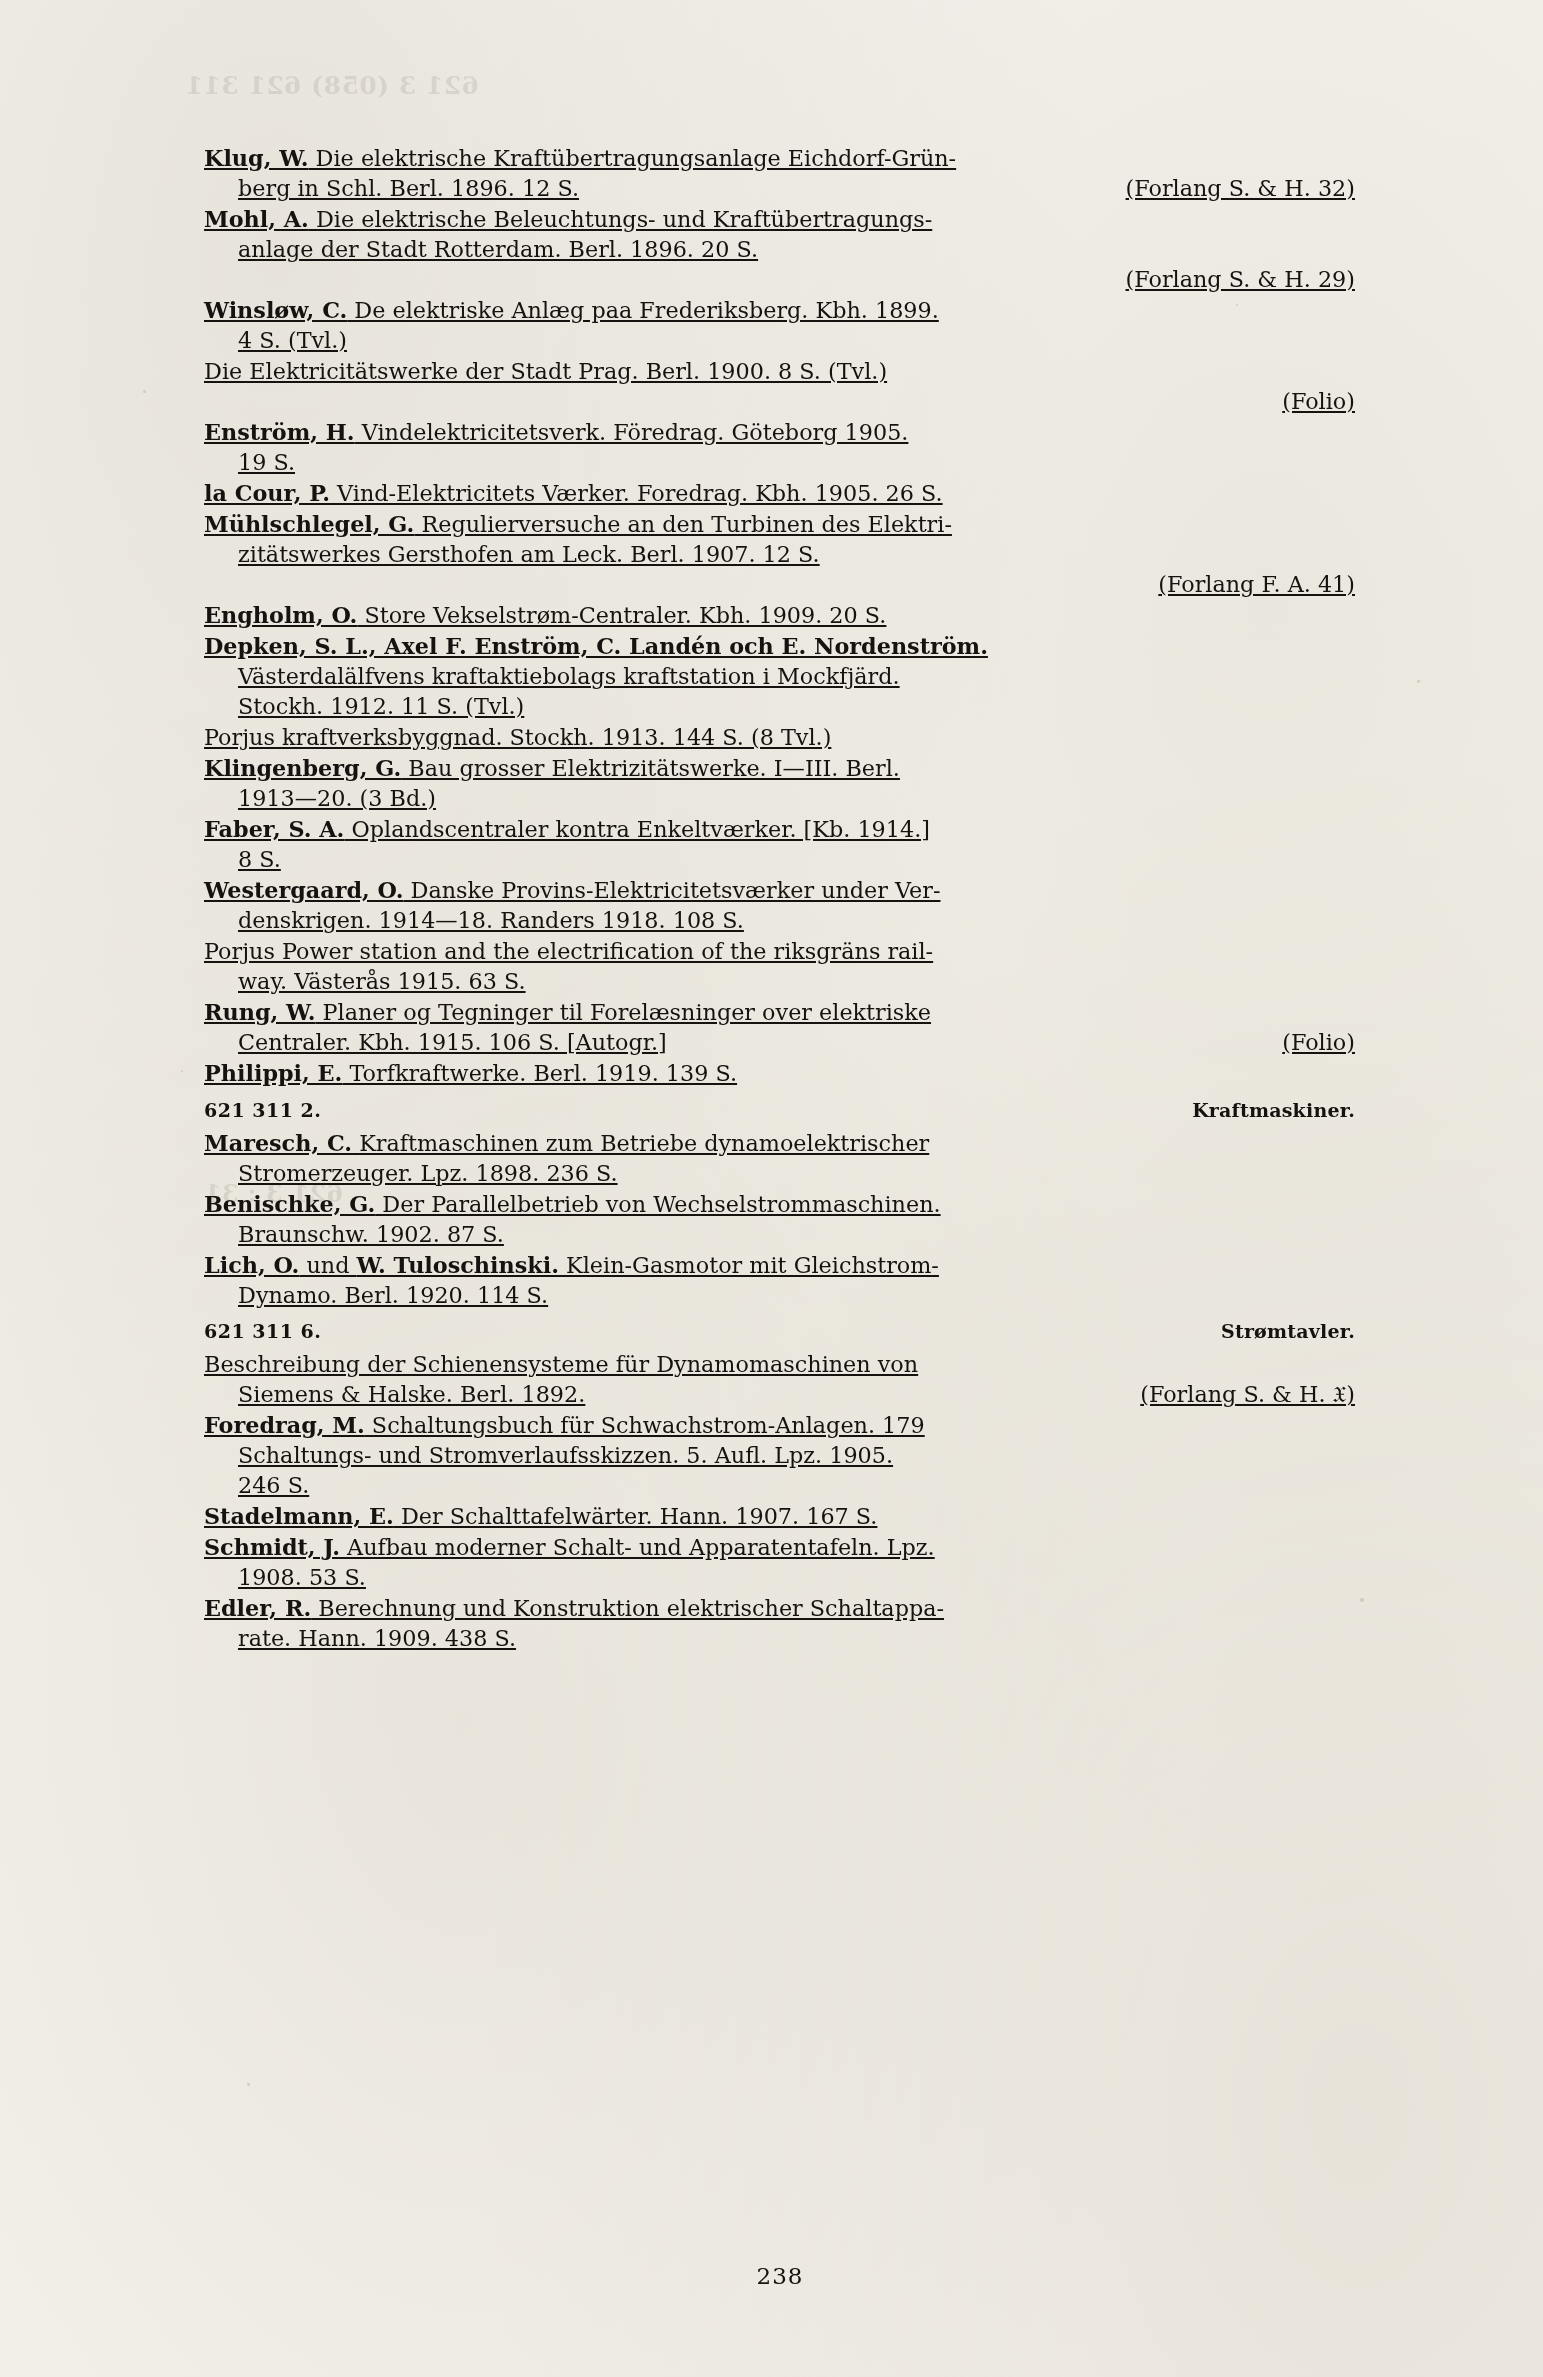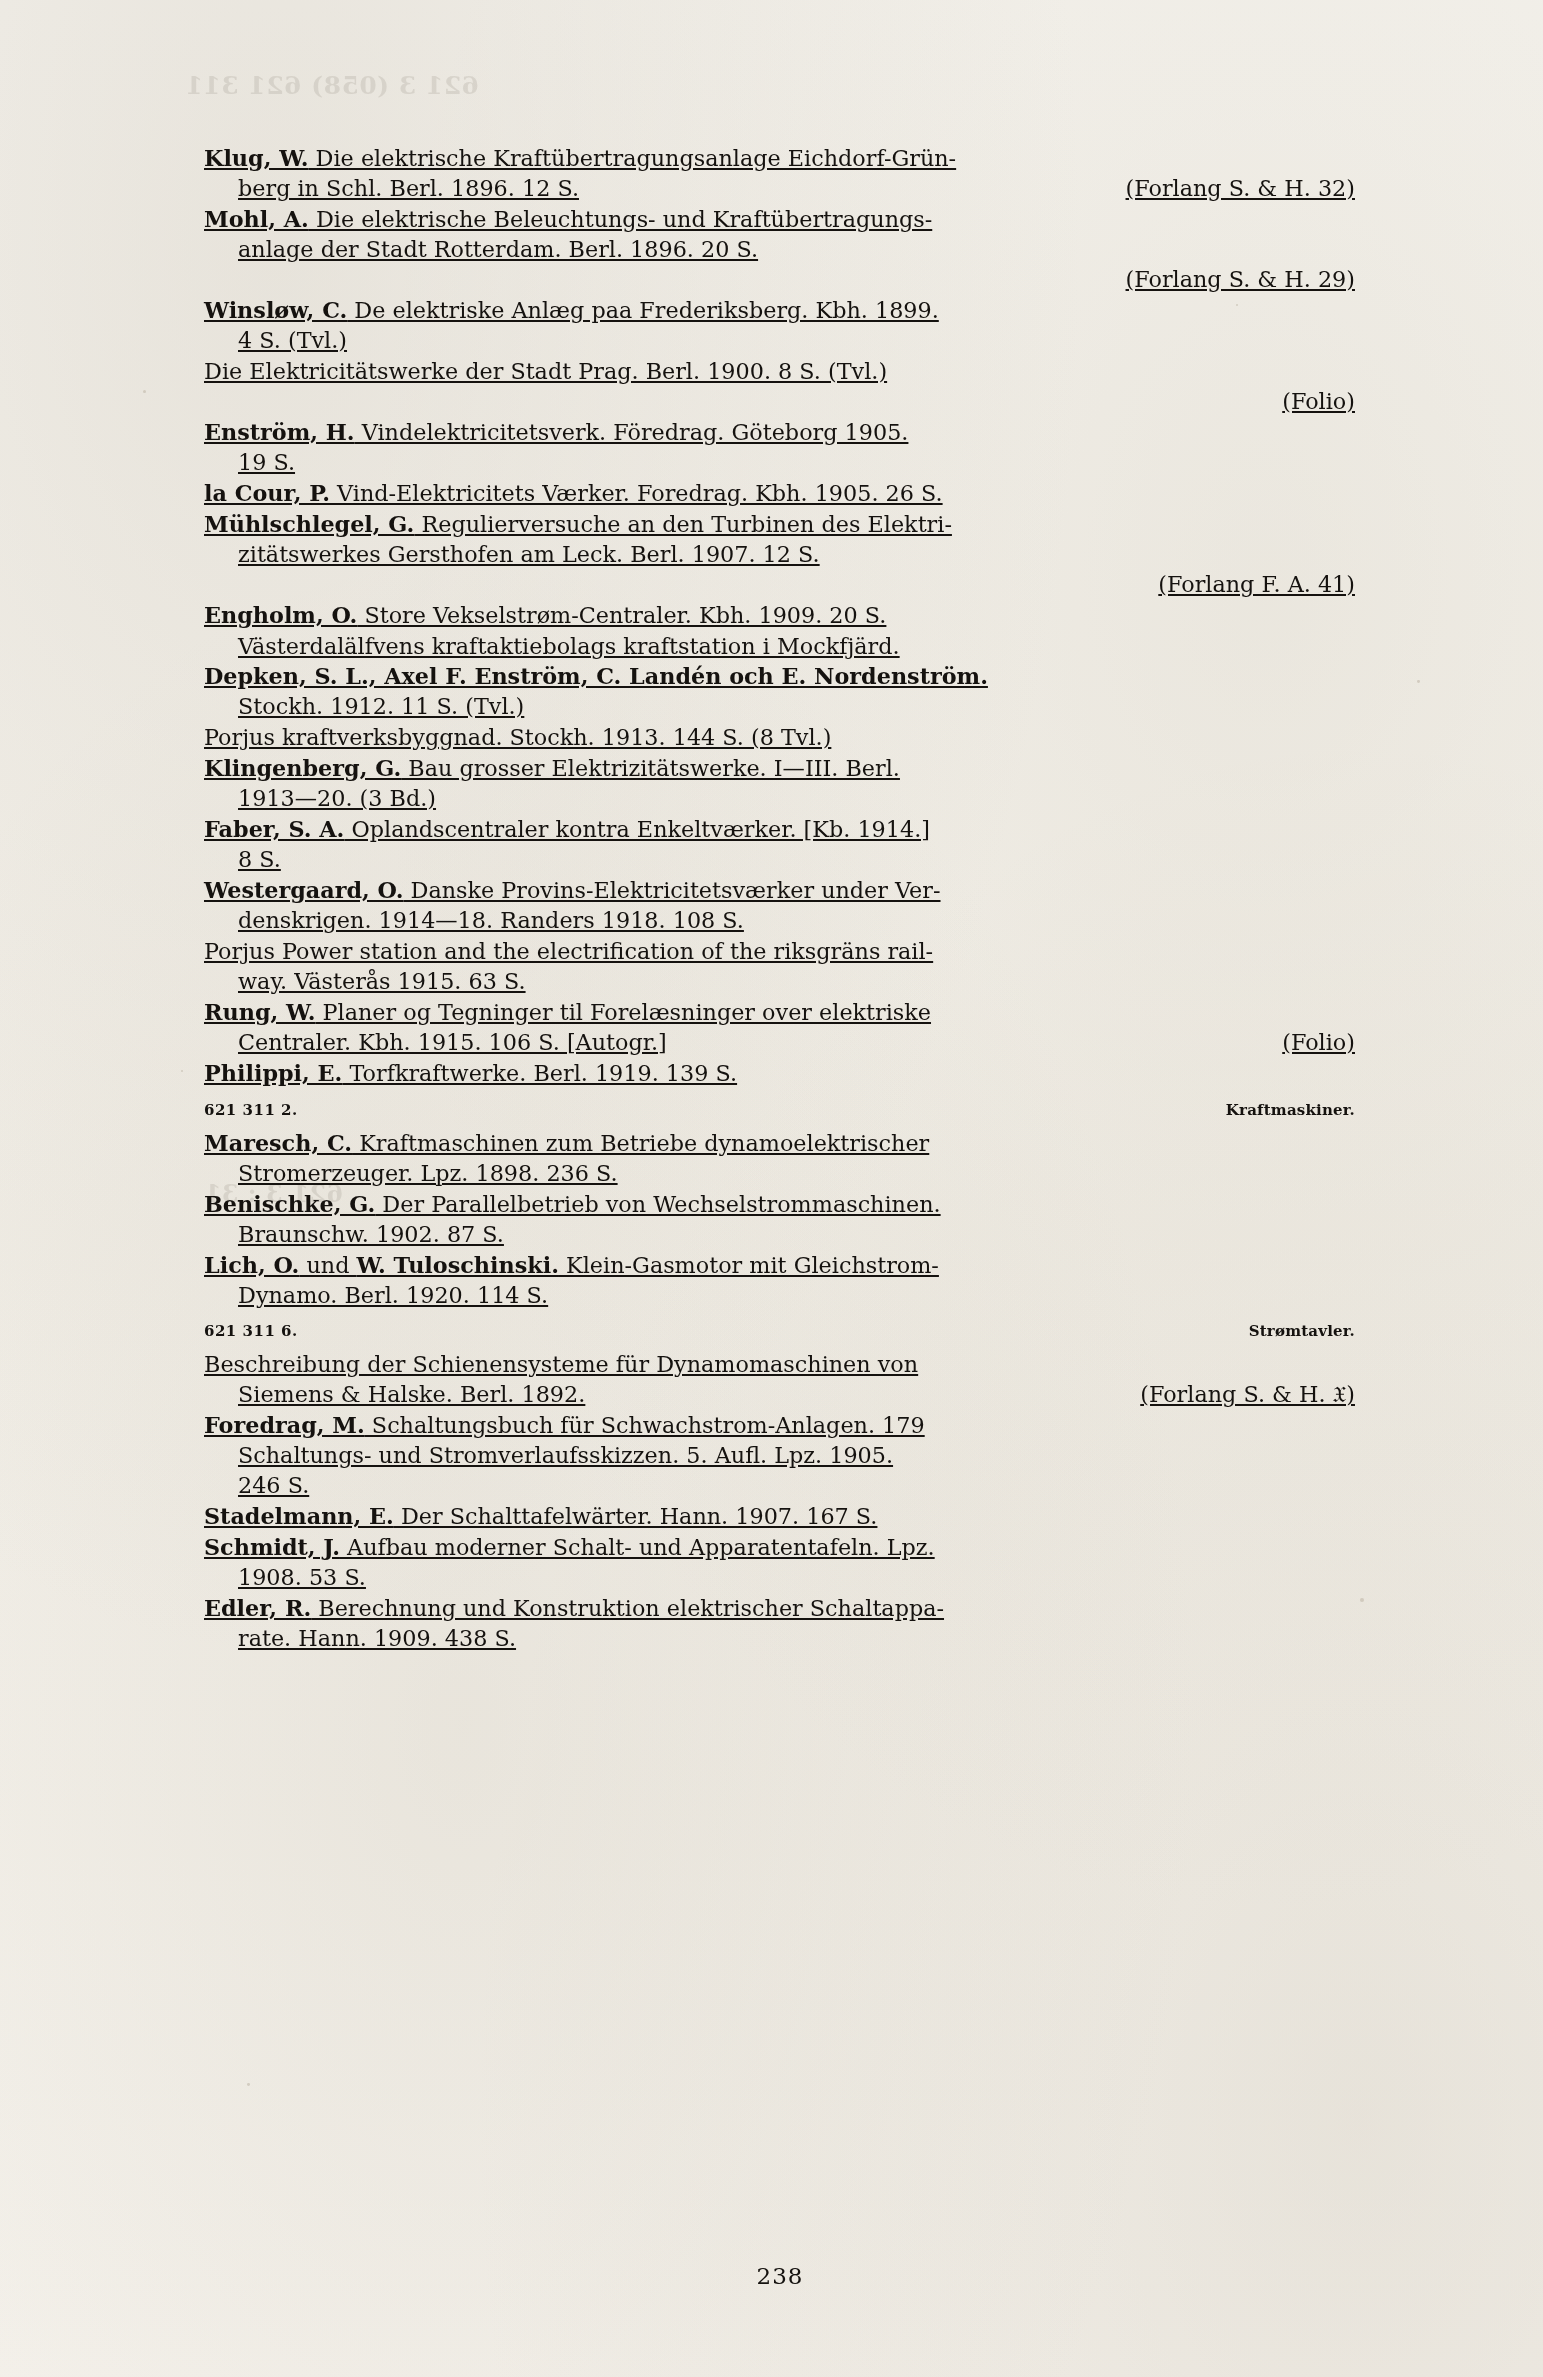--- a/index.html
+++ b/index.html
@@ -70,21 +70,21 @@
   .entry .ln.just.ind {
     padding-left: 34px;
   }
   .entry .ln.right {
     text-align: right;
   }
   b, .au {
     font-weight: bold;
   }
   .section {
-    font-size: 15px;
+    font-size: 19px;
     line-height: 33px;
     font-weight: bold;
     display: flex;
     justify-content: space-between;
     align-items: baseline;
     margin-top: 5.7px;
     margin-bottom: 1px;
     letter-spacing: 0.2px;
   }
   .section .num {
@@ -155,22 +155,22 @@
         </div>
         <div class="entry">
           <div class="ln"><b>Mühlschlegel, G.</b> Regulierversuche an den Turbinen des Elektri-</div>
           <div class="ln ind">zitätswerkes Gersthofen am Leck. Berl. 1907. 12 S.</div>
           <div class="ln right">(Forlang F. A. 41)</div>
         </div>
         <div class="entry">
           <div class="ln"><b>Engholm, O.</b> Store Vekselstrøm-Centraler. Kbh. 1909. 20 S.</div>
         </div>
         <div class="entry">
+          <div class="ln"><b>Depken, S. L., Axel F. Enström, C. Landén och E. Nordenström.</b></div>
           <div class="ln ind">Västerdalälfvens kraftaktiebolags kraftstation i Mockfjärd.</div>
-          <div class="ln"><b>Depken, S. L., Axel F. Enström, C. Landén och E. Nordenström.</b></div>
           <div class="ln ind">Stockh. 1912. 11 S. (Tvl.)</div>
         </div>
         <div class="entry">
           <div class="ln">Porjus kraftverksbyggnad. Stockh. 1913. 144 S. (8 Tvl.)</div>
         </div>
         <div class="entry">
           <div class="ln"><b>Klingenberg, G.</b> Bau grosser Elektrizitätswerke. I—III. Berl.</div>
           <div class="ln ind">1913—20. (3 Bd.)</div>
         </div>
         <div class="entry">

